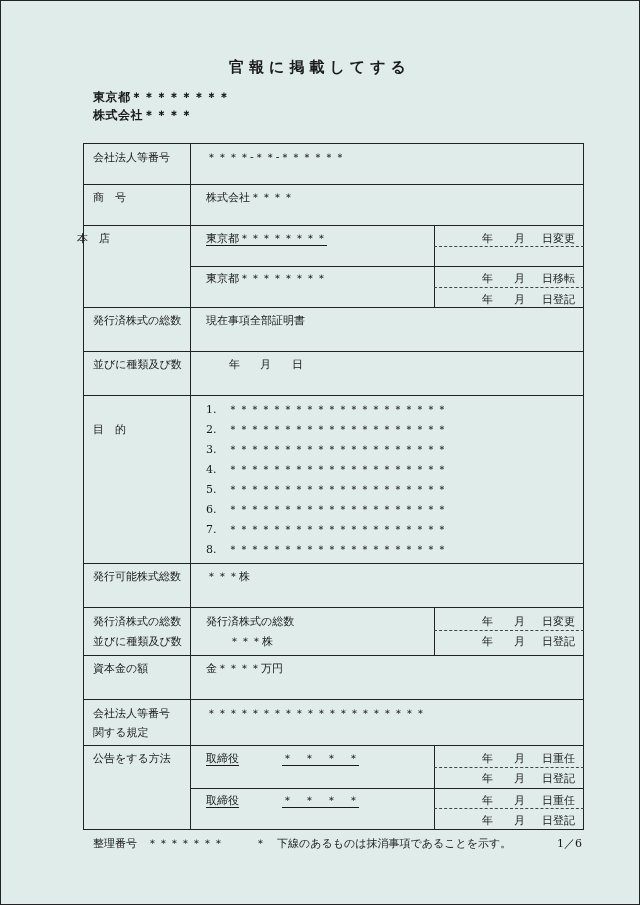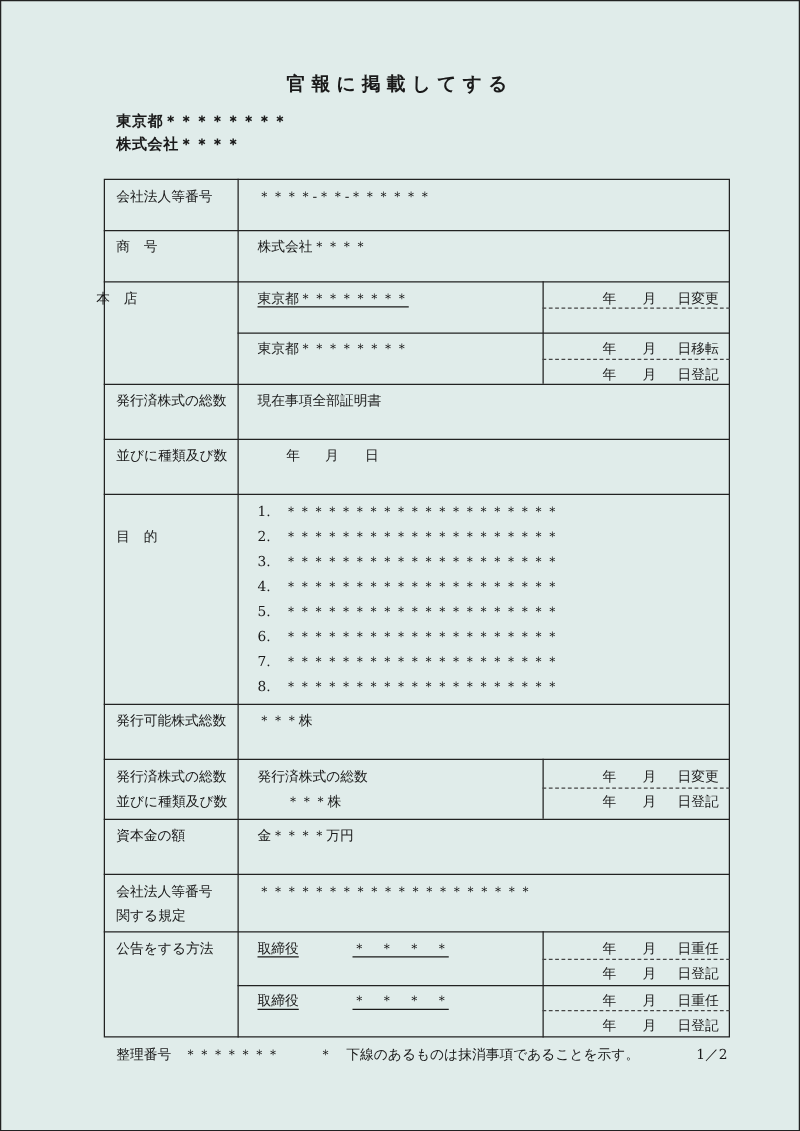--- a/index.html
+++ b/index.html
@@ -150,13 +150,13 @@
   <div class="date" style="left:440px;top:813px">
     <span style="left:42px">年</span>
     <span style="left:74px">月</span>
     <span style="left:102px">日登記</span>
   </div>
 </div>
 
 <div class="footer" style="left:93px">整理番号</div>
 <div class="footer" style="left:147px">＊＊＊＊＊＊＊</div>
 <div class="footer" style="left:255px">＊　下線のあるものは抹消事項であることを示す。</div>
-<div class="footer" style="left:557px">1／2</div>
+<div class="footer" style="left:557px">1／6</div>
 
 </body></html>

